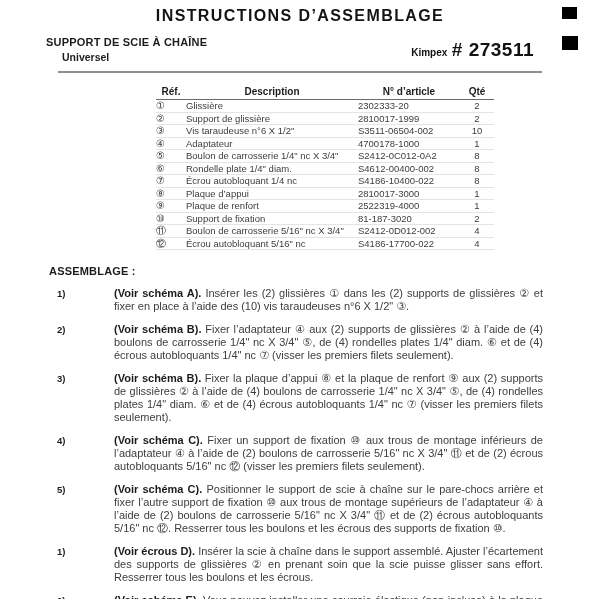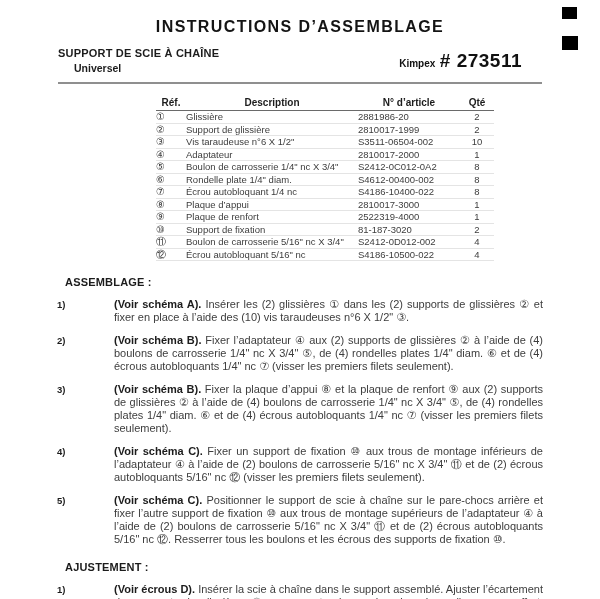--- a/index.html
+++ b/index.html
@@ -5,34 +5,34 @@
   * { margin:0; padding:0; box-sizing:border-box; }
   html,body { width:600px; height:599px; }
   body {
     background:#ffffff;
     font-family:"Liberation Sans","DejaVu Sans",sans-serif;
     color:#3d3d3d;
     position:relative;
     overflow:hidden;
   }
   .page-title {
-    margin-top:18px;
+    margin-top:7px;
     text-align:center;
     font-size:16px;
     font-weight:bold;
     letter-spacing:1.4px;
     color:#141414;
   }
   .reg-mark { position:absolute; background:#000; }
   .reg-mark.m1 { right:23px; top:7px;  width:15px; height:12px; }
   .reg-mark.m2 { right:22px; top:36px; width:16px; height:14px; }
 
   .subhead {
     display:flex; justify-content:space-between; align-items:flex-start;
-    padding:0 58px; margin-top:11px;
+    padding:0 46px; margin-top:11px;
   }
   .product  { font-size:11px;  font-weight:bold; color:#1c1c1c; letter-spacing:.2px; }
   .variant  { font-size:10.5px; font-weight:bold; color:#1c1c1c; margin-top:3px;margin-left:16px; }
   .kimpex   { margin-top:3px; margin-right:20px; white-space:nowrap; }
   .brand    { font-size:10px; font-weight:bold; color:#111; }
   .partnum  { font-size:19px;   font-weight:bold; color:#111; letter-spacing:.5px;text-align:right; }
 
   .rule { height:2px; background:#8f8f8f; margin:8px 58px 0; }
 
   table.parts {
@@ -52,21 +52,21 @@
   }
   .c-ref  { width:30px; }
   .c-desc { width:172px; }
   .c-art  { width:102px; }
   .c-qty  { width:34px; }
   td.c-ref  { padding-left:3px; font-size:10px; }
   th.c-qty, td.c-qty { text-align:center; }
 
   .section-head {
     padding:0 49px; margin-top:15px;
-    font-size:11px; font-weight:bold; color:#1c1c1c; letter-spacing:.2px;margin-left:16px;
+    font-size:11px; font-weight:bold; color:#1c1c1c; letter-spacing:.2px;
   }
   .step { display:flex; padding:0 57px; margin-top:10px; }
   .step .num {
     flex:0 0 17px; font-weight:bold; font-size:9.5px;
     line-height:13px; color:#1c1c1c;
   }
   .step p {
     flex:1; font-size:11px; line-height:13px;
     text-align:justify; color:#3d3d3d;margin-left:40px;
   }
@@ -100,39 +100,39 @@
         <th class="c-ref">Réf.</th>
         <th class="c-desc">Description</th>
         <th class="c-art">N° d’article</th>
         <th class="c-qty">Qté</th>
       </tr>
     </thead>
     <tbody>
       <tr>
         <td class="c-ref">①</td>
         <td class="c-desc">Glissière</td>
-        <td class="c-art">2881986-20</td>
+        <td class="c-art">2302333-20</td>
         <td class="c-qty">2</td>
       </tr>
       <tr>
         <td class="c-ref">②</td>
         <td class="c-desc">Support de glissière</td>
         <td class="c-art">2810017-1999</td>
         <td class="c-qty">2</td>
       </tr>
       <tr>
         <td class="c-ref">③</td>
         <td class="c-desc">Vis taraudeuse n°6 X 1/2"</td>
         <td class="c-art">S3511-06504-002</td>
         <td class="c-qty">10</td>
       </tr>
       <tr>
         <td class="c-ref">④</td>
         <td class="c-desc">Adaptateur</td>
-        <td class="c-art">2810017-2000</td>
+        <td class="c-art">4700178-1000</td>
         <td class="c-qty">1</td>
       </tr>
       <tr>
         <td class="c-ref">⑤</td>
         <td class="c-desc">Boulon de carrosserie 1/4" nc X 3/4"</td>
         <td class="c-art">S2412-0C012-0A2</td>
         <td class="c-qty">8</td>
       </tr>
       <tr>
         <td class="c-ref">⑥</td>
@@ -166,21 +166,21 @@
       </tr>
       <tr>
         <td class="c-ref">⑪</td>
         <td class="c-desc">Boulon de carrosserie 5/16" nc X 3/4"</td>
         <td class="c-art">S2412-0D012-002</td>
         <td class="c-qty">4</td>
       </tr>
       <tr>
         <td class="c-ref">⑫</td>
         <td class="c-desc">Écrou autobloquant 5/16" nc</td>
-        <td class="c-art">S4186-10500-022</td>
+        <td class="c-art">S4186-17700-022</td>
         <td class="c-qty">4</td>
       </tr>
     </tbody>
   </table>
 
   <div class="section-head">ASSEMBLAGE :</div>
 
   <div class="step">
     <span class="num">1)</span>
     <p><b>(Voir schéma A).</b> <span>Insérer les (2) glissières ① dans les (2) supports de glissières ② et fixer en place à l’aide des (10) vis taraudeuses n°6 X 1/2" ③.</span></p>
@@ -195,21 +195,20 @@
   </div>
   <div class="step">
     <span class="num">4)</span>
     <p><b>(Voir schéma C).</b> <span>Fixer un support de fixation ⑩ aux trous de montage inférieurs de l’adaptateur ④ à l’aide de (2) boulons de carrosserie 5/16" nc X 3/4" ⑪ et de (2) écrous autobloquants 5/16" nc ⑫ (visser les premiers filets seulement).</span></p>
   </div>
   <div class="step">
     <span class="num">5)</span>
     <p><b>(Voir schéma C).</b> <span>Positionner le support de scie à chaîne sur le pare-chocs arrière et fixer l’autre support de fixation ⑩ aux trous de montage supérieurs de l’adaptateur ④ à l’aide de (2) boulons de carrosserie 5/16" nc X 3/4" ⑪ et de (2) écrous autobloquants 5/16" nc ⑫. Resserrer tous les boulons et les écrous des supports de fixation ⑩.</span></p>
   </div>
 
-  <div class="section-head">AJUSTEMENT :</div>
 
   <div class="step">
     <span class="num">1)</span>
     <p><b>(Voir écrous D).</b> <span>Insérer la scie à chaîne dans le support assemblé. Ajuster l’écartement des supports de glissières ② en prenant soin que la scie puisse glisser sans effort. Resserrer tous les boulons et les écrous.</span></p>
   </div>
   <div class="step">
     <span class="num">2)</span>
     <p><b>(Voir schéma E).</b> <span>Vous pouvez installer une courroie élastique (non-incluse) à la plaque d’appui ⑧ afin de sécuriser la scie à chaîne.</span></p>
   </div>
 

